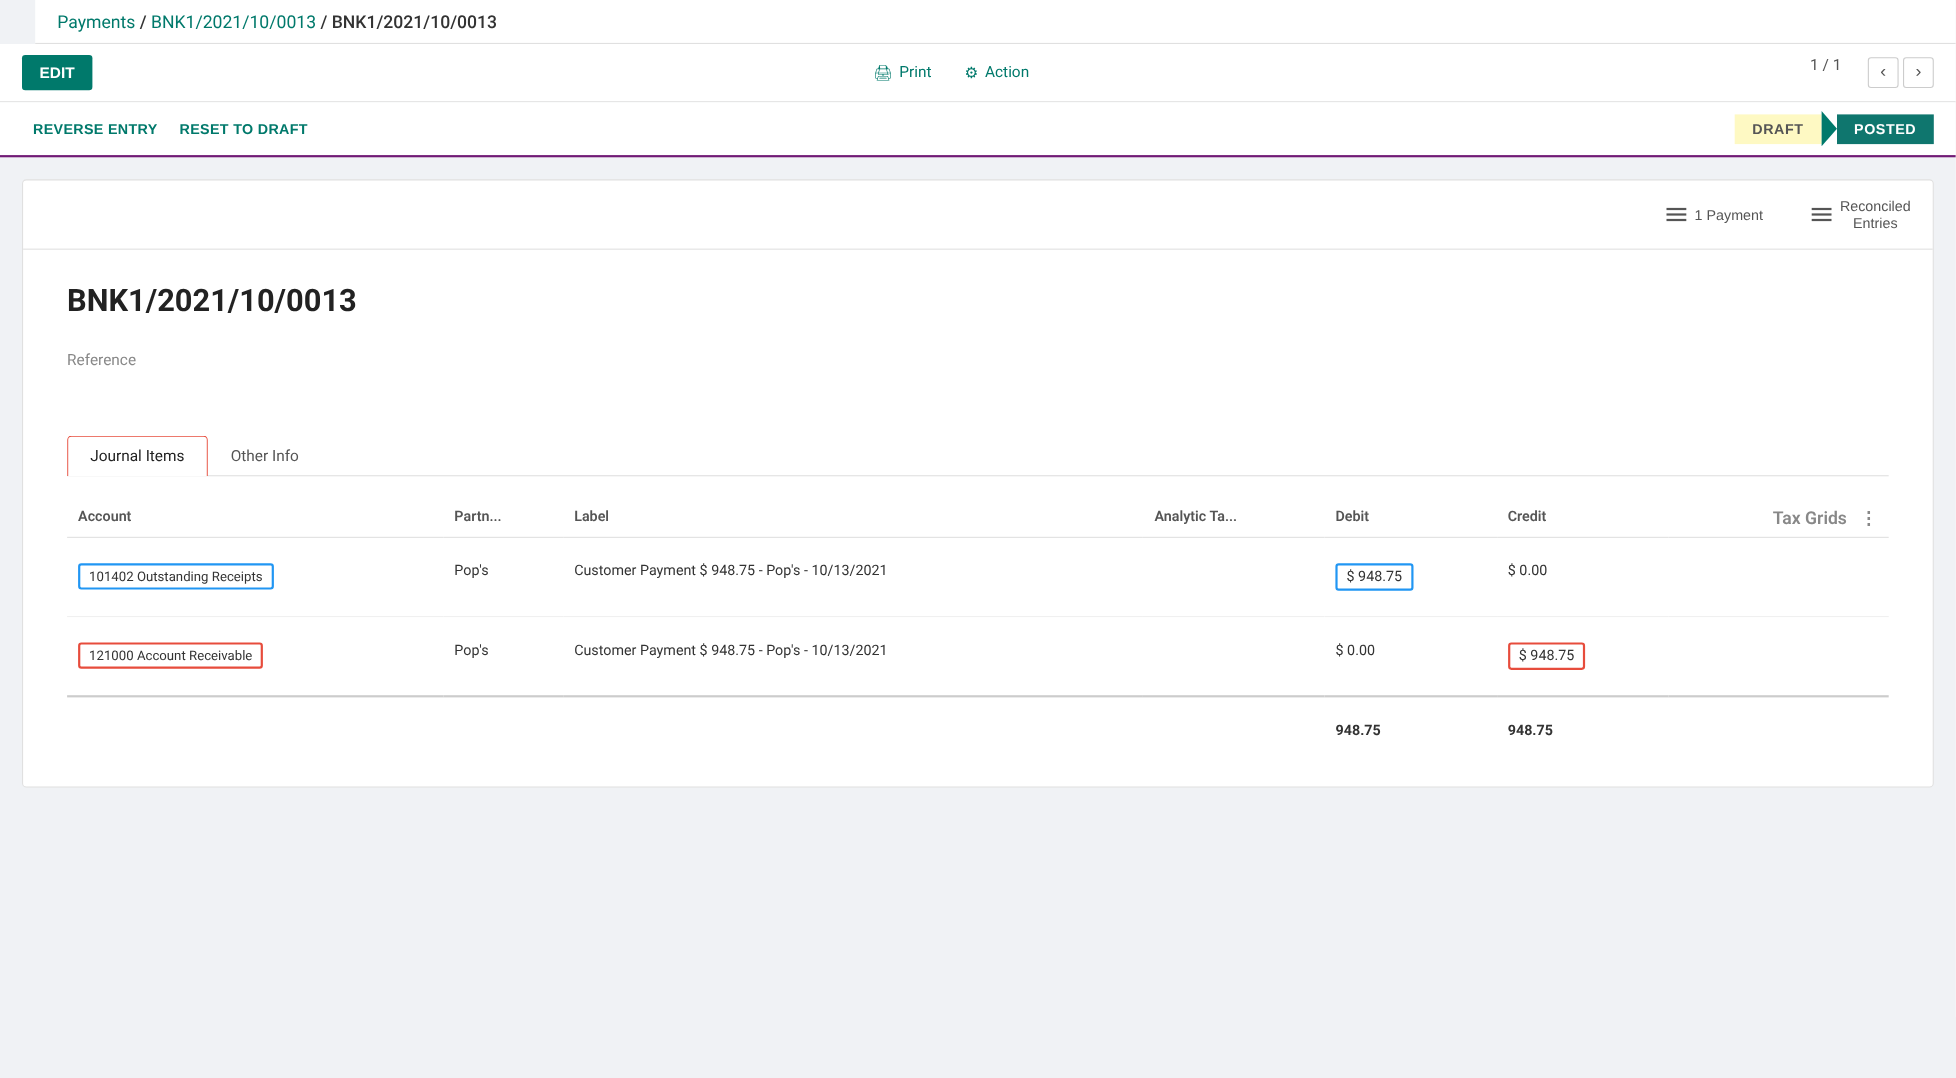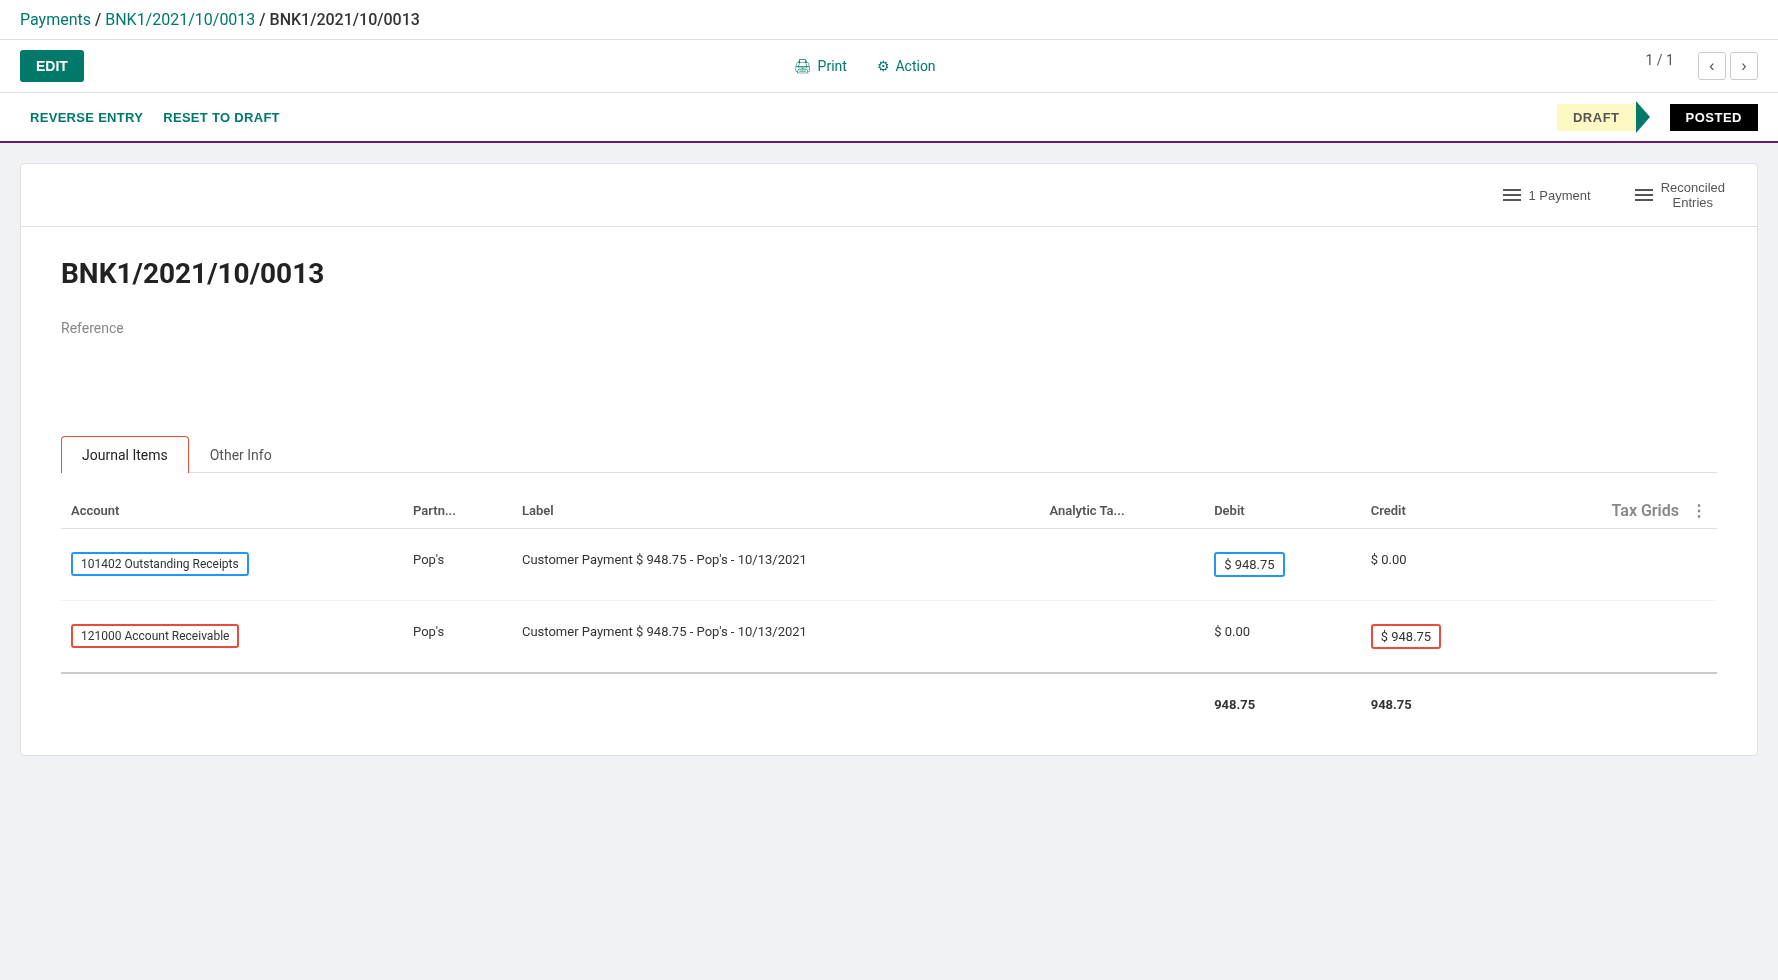--- a/index.html
+++ b/index.html
@@ -5,20 +5,21 @@
     * { box-sizing: border-box; margin: 0; padding: 0; }
     body { font-family: -apple-system, BlinkMacSystemFont, 'Segoe UI', Roboto, sans-serif; background: #f0f2f5; color: #333; font-size: 14px; }
 
     
     .breadcrumb-bar {
       background: #fff;
       padding: 10px 20px;
       border-bottom: 1px solid #e0e0e0;
       font-size: 16px;
       color: #666;
+      margin-left: 32px;
     }
     .breadcrumb-bar a { color: #00796b; text-decoration: none; }
     .breadcrumb-bar span { color: #333; font-weight: 500; }
 
     
     .action-toolbar {
       background: #fff;
       padding: 10px 20px;
       display: flex;
       align-items: center;
@@ -102,23 +103,22 @@
       font-weight: 600;
       letter-spacing: 0.5px;
       border: none;
       cursor: pointer;
     }
     .status-pill.draft {
       background: #fef9c3;
       color: #555;
     }
     .status-pill.posted {
-      background: #000000;
+      background: #0f766e;
       color: #fff;
-      margin-left: 20px;
     }
     .status-arrow {
       width: 0;
       height: 0;
       border-top: 16px solid transparent;
       border-bottom: 16px solid transparent;
       border-left: 14px solid #00796b;
     }
 
     
@@ -129,21 +129,21 @@
       background: #fff;
       border: 1px solid #e0e0e0;
       border-radius: 4px;
     }
 
     
     .smart-buttons {
       display: flex;
       justify-content: flex-end;
       border-bottom: 1px solid #e0e0e0;
-      padding: 10px 20px;
+      padding: 10px 8px;
       gap: 20px;
     }
     .smart-btn {
       display: flex;
       align-items: center;
       gap: 8px;
       cursor: pointer;
       padding: 6px 12px;
       border: none;
       background: none;
@@ -209,21 +209,20 @@
     }
     .tab {
       padding: 10px 20px;
       cursor: pointer;
       font-size: 14px;
       color: #555;
       border: 1px solid transparent;
       border-bottom: none;
       margin-bottom: -1px;
       border-radius: 4px 4px 0 0;
-      margin-top: 40px;
     }
     .tab.active {
       border-color: #e74c3c;
       color: #222;
       background: #fff;
     }
 
     
     .table-section {
       padding: 20px 40px;

